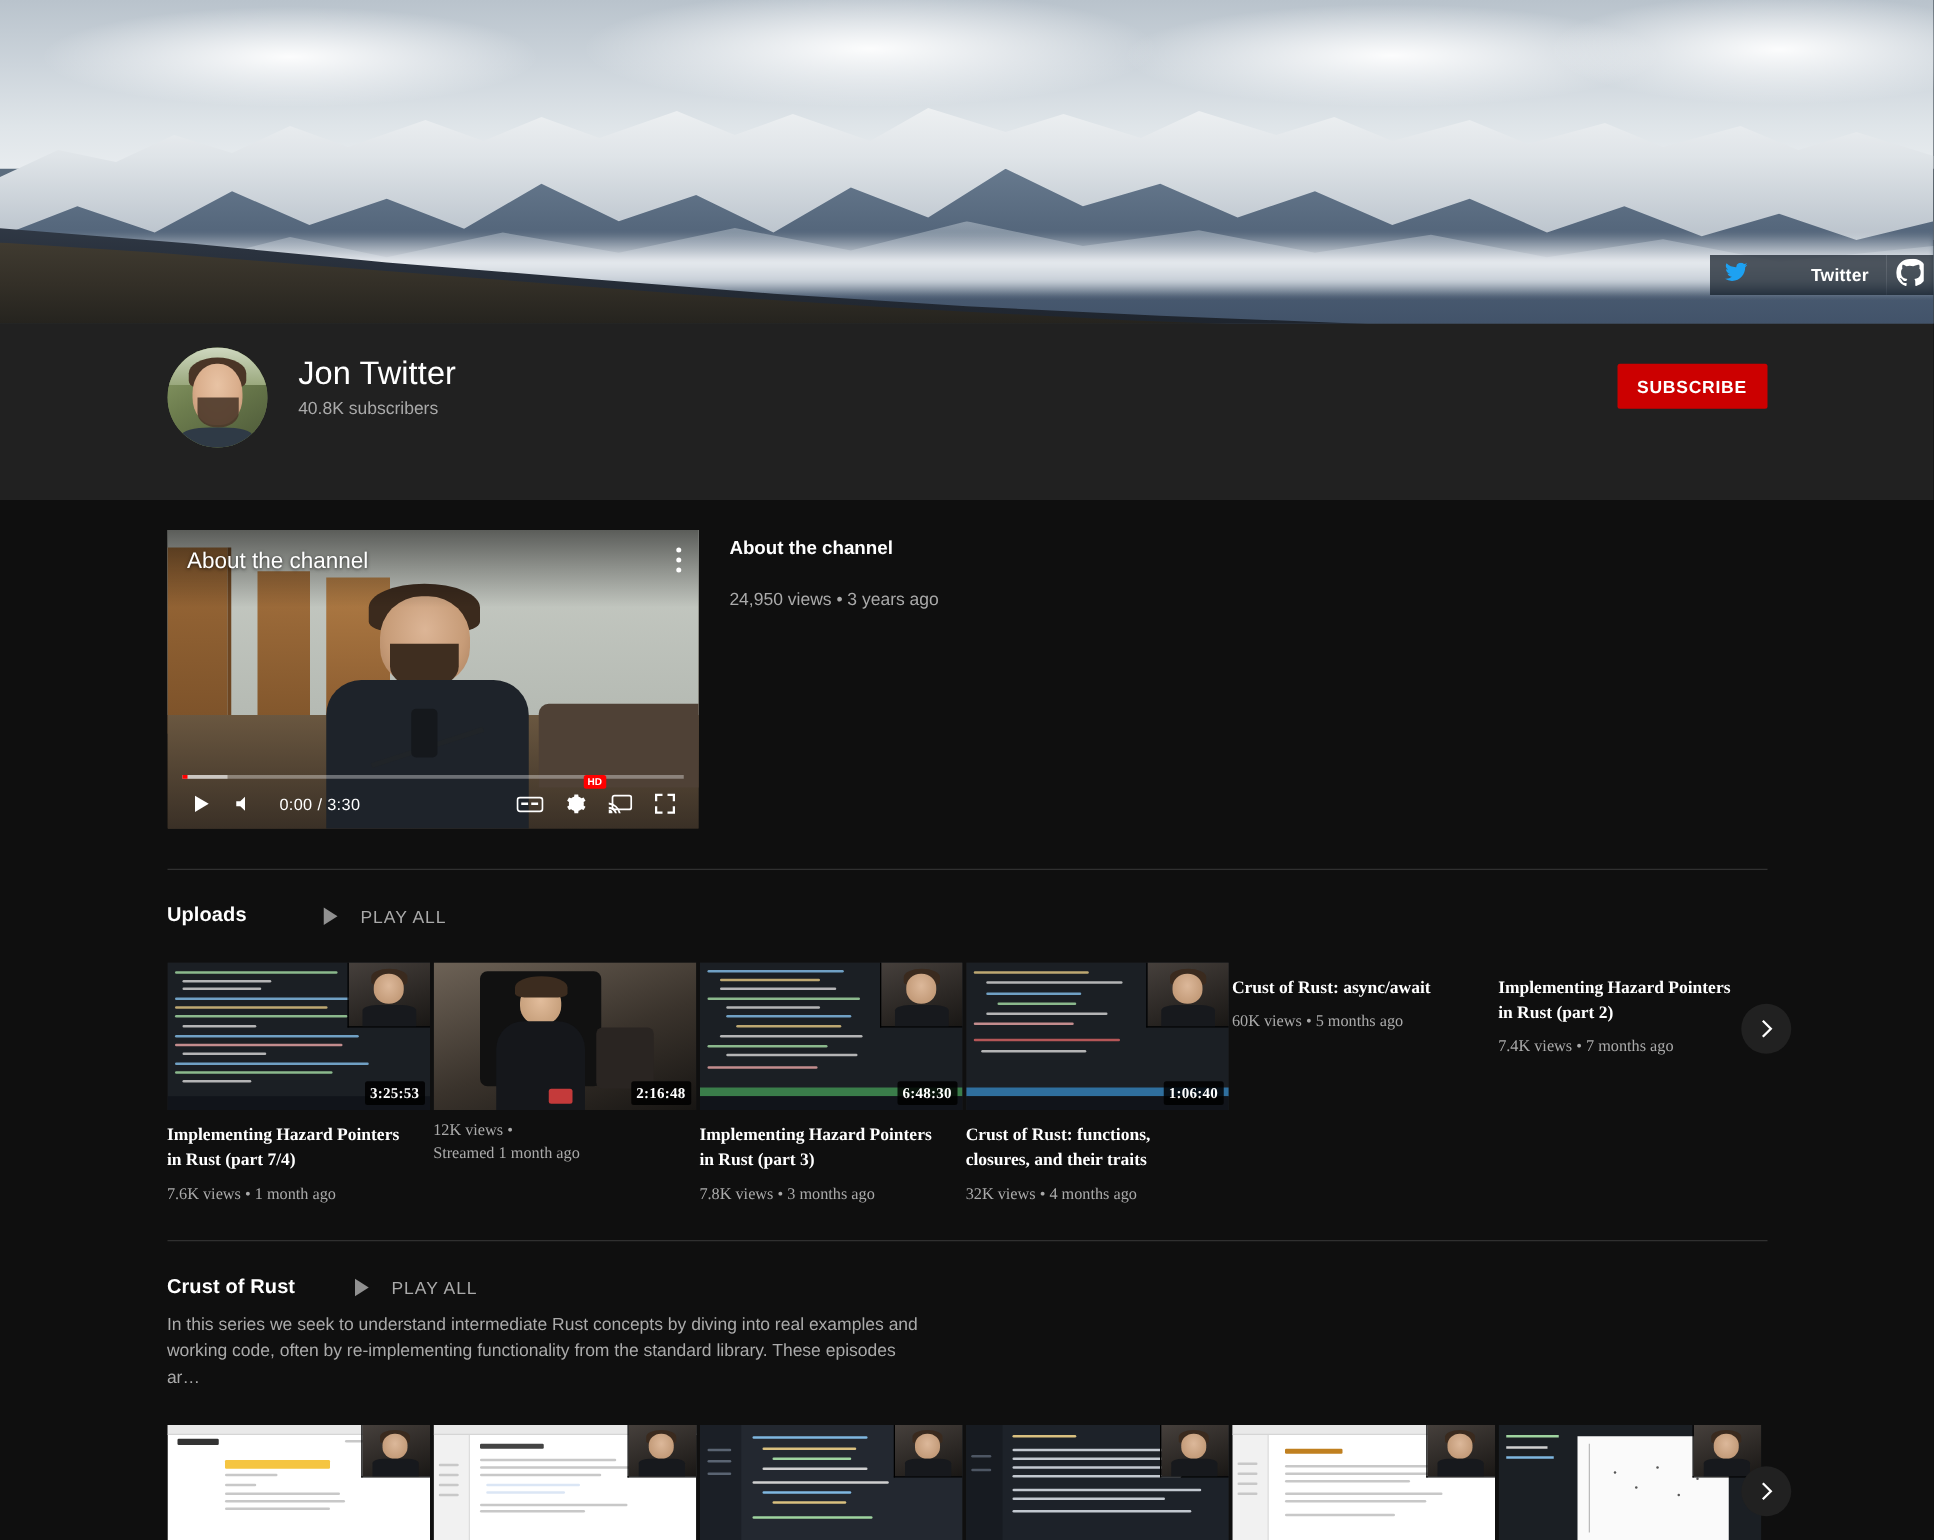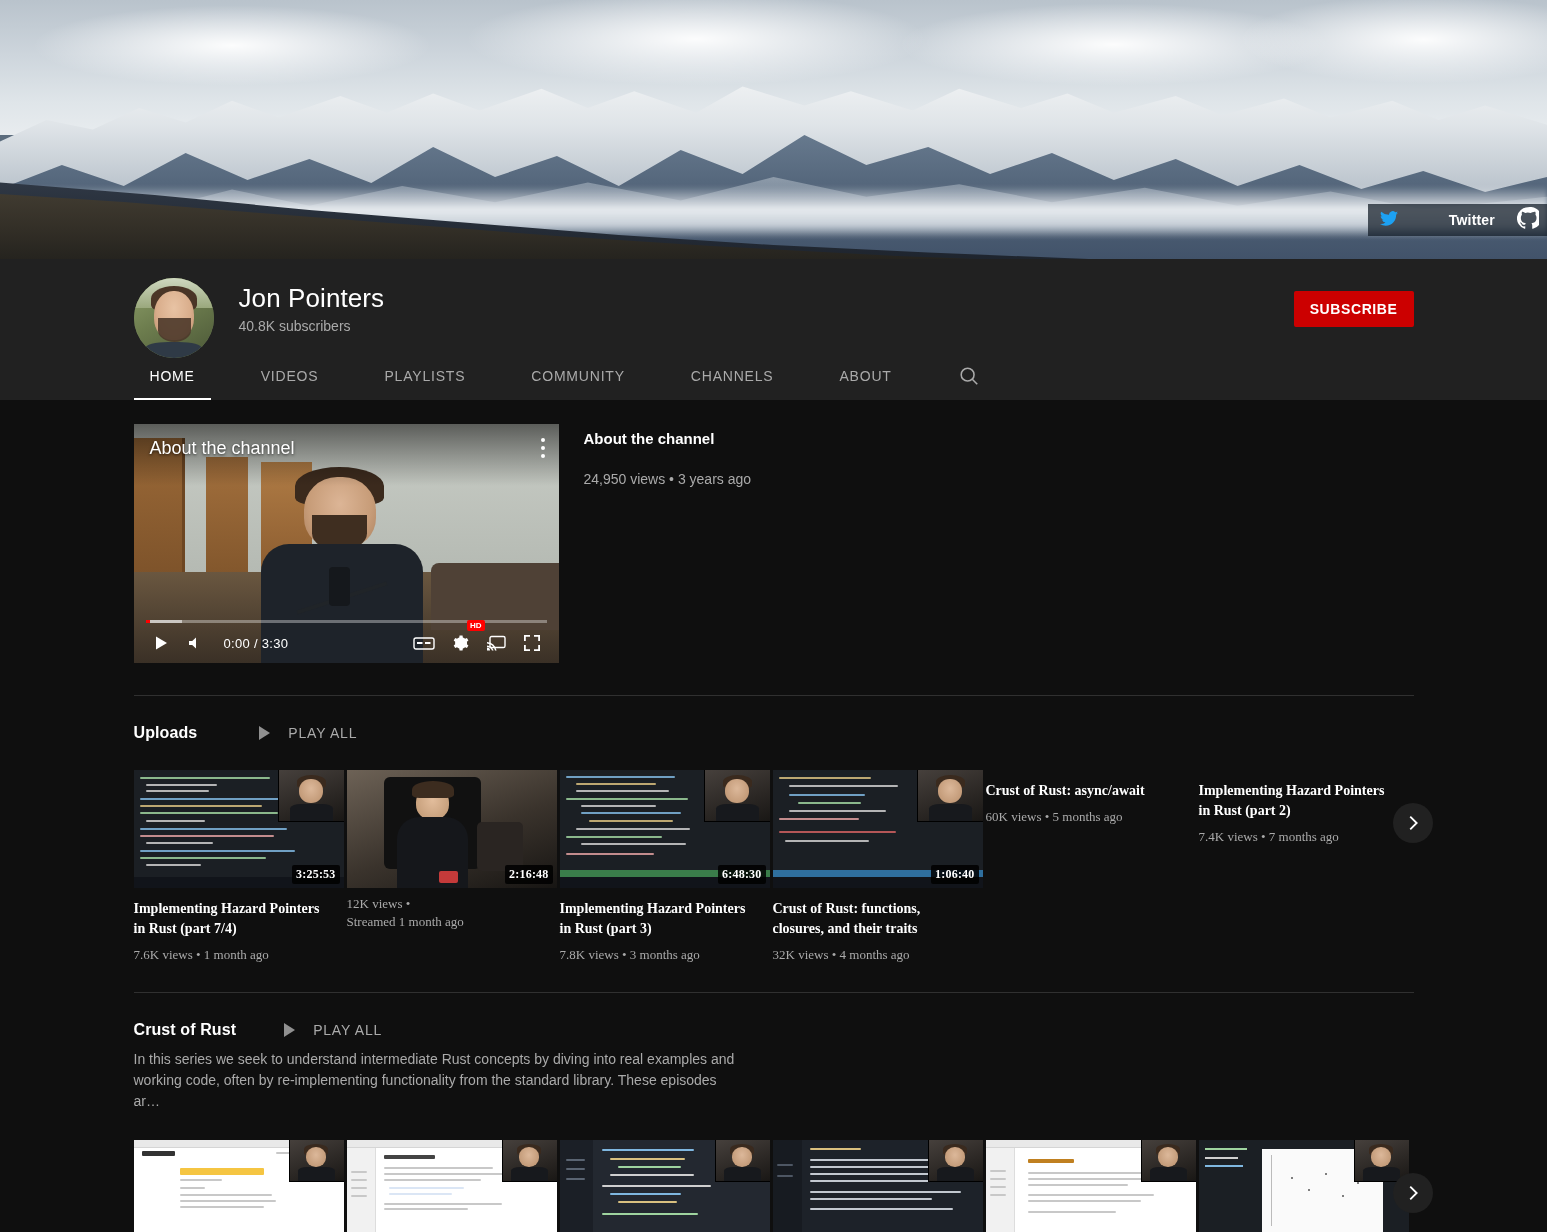--- a/index.html
+++ b/index.html
@@ -317,40 +317,26 @@
   <div class="chan-inner">
     <div class="avatar">
       <div class="av-bg"></div>
         <div class="av-sky"></div>
       <div class="av-hair"></div>
         <div class="av-face"></div>
       <div class="av-beard"></div>
         <div class="av-body"></div>
     </div>
     <div class="chan-text">
-      <div class="chan-name">Jon Pointers</div>
+      <div class="chan-name">Jon Twitter</div>
       <div class="chan-subs">40.8K subscribers</div>
     </div>
     <button class="subscribe-btn">SUBSCRIBE</button>
   </div>
 
-  <div class="tabs">
-    <div class="tab active">HOME</div>
-    <div class="tab">VIDEOS</div>
-    <div class="tab">PLAYLISTS</div>
-    <div class="tab">COMMUNITY</div>
-    <div class="tab">CHANNELS</div>
-    <div class="tab">ABOUT</div>
-    <div class="tab-search">
-      <svg width="22" height="22" viewBox="0 0 24 24">
-          <circle cx="10.5" cy="10.5" r="7" fill="none" stroke="#aaa" stroke-width="1.7"></circle>
-          <line x1="15.6" y1="15.6" x2="21" y2="21" stroke="#aaa" stroke-width="1.7"></line>
-        </svg>
-    </div>
-  </div>
 </div>
 
 <div class="content">
 
   <div class="featured">
     <div class="player">
       <div class="vid-bg"></div>
       <div class="wall"></div>
       <div class="door1"></div>
         <div class="door2"></div>

